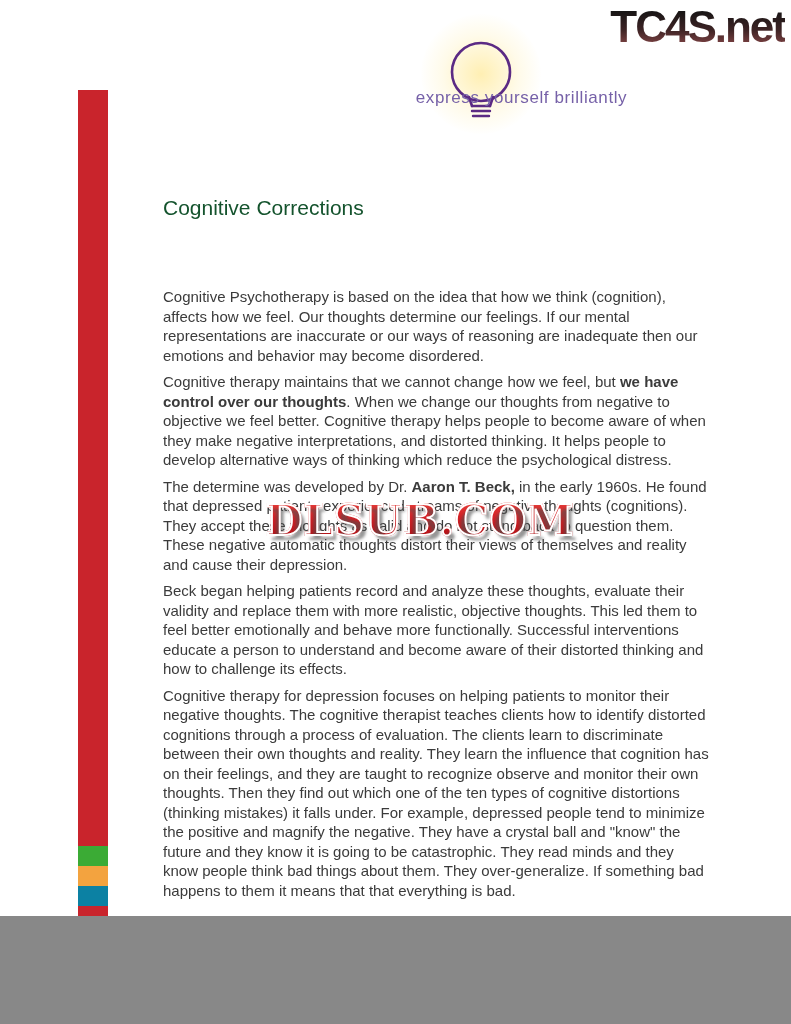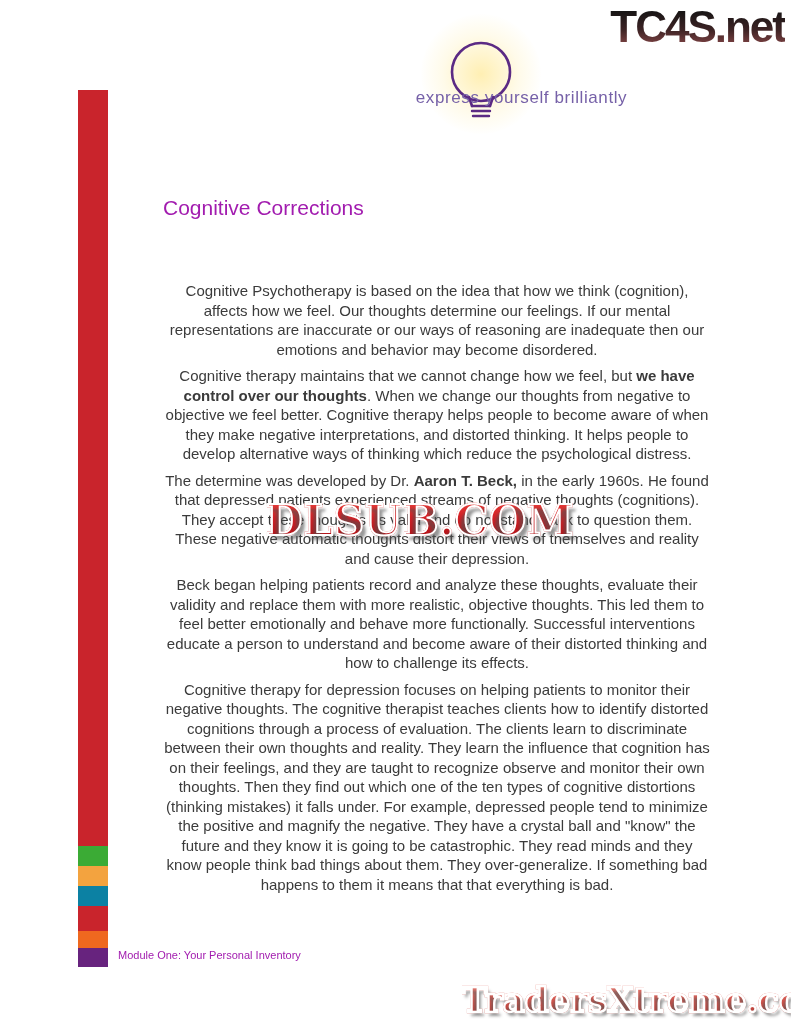--- a/index.html
+++ b/index.html
@@ -1,17 +1,17 @@
 <!DOCTYPE html>
 <html><head>
 <meta charset="utf-8">
 <style>
   html,body{margin:0;padding:0;background:#888;}
   #page{
-    position:relative;width:791px;height:1024px;margin:0 auto;
+    position:relative;width:791px;height:916px;margin:0 auto;
     background:#ffffff;overflow:hidden;
     font-family:"Liberation Sans", sans-serif;
   }
 
   
   .tc4s{
     position:absolute;top:2px;right:6px;
     font-family:"Liberation Sans", sans-serif;
     font-weight:700;font-size:44px;letter-spacing:-2px;
     color:#3a2223;
@@ -44,27 +44,27 @@
   .bulb-svg{position:absolute;left:444px;top:40px;z-index:2;}
 
   
   .side-bar{position:absolute;left:78px;top:90px;width:30px;height:756px;}
   .side-squares{position:absolute;left:78px;top:846px;width:30px;}
   .side-squares div{width:30px;}
 
   
   .doc-title{
     position:absolute;left:163px;top:196px;
-    font-size:21px;color:#a21caf;
+    font-size:21px;color:#14532d;
   }
   .content{
     position:absolute;left:163px;top:281px;width:548px;
     font-size:15px;line-height:19.5px;color:#3b3b3b;
   }
-  .content p{margin:0 0 7px 0;text-align:center;}
+  .content p{margin:6px 0 7px 0;}
   .content b{font-weight:700;}
 
   
   .watermark{
     position:absolute;left:266px;top:486px;z-index:5;white-space:nowrap;
     font-family:"DejaVu Serif", serif;font-weight:700;
     font-size:42px;letter-spacing:1px;
     color:#c4161c;
     -webkit-text-stroke:2px #ffffff;
     text-shadow:4px 5px 3px rgba(80,80,80,.6);

